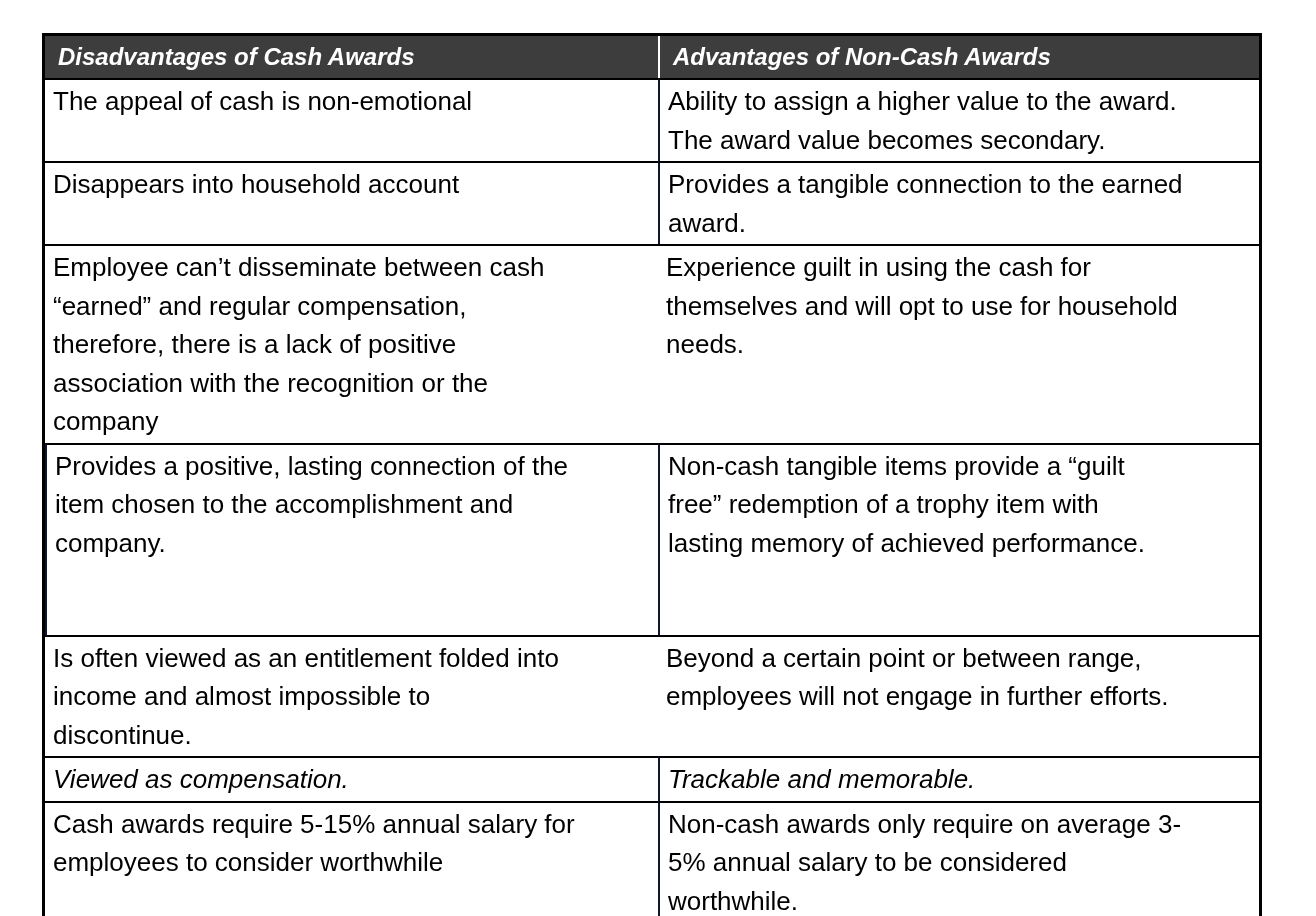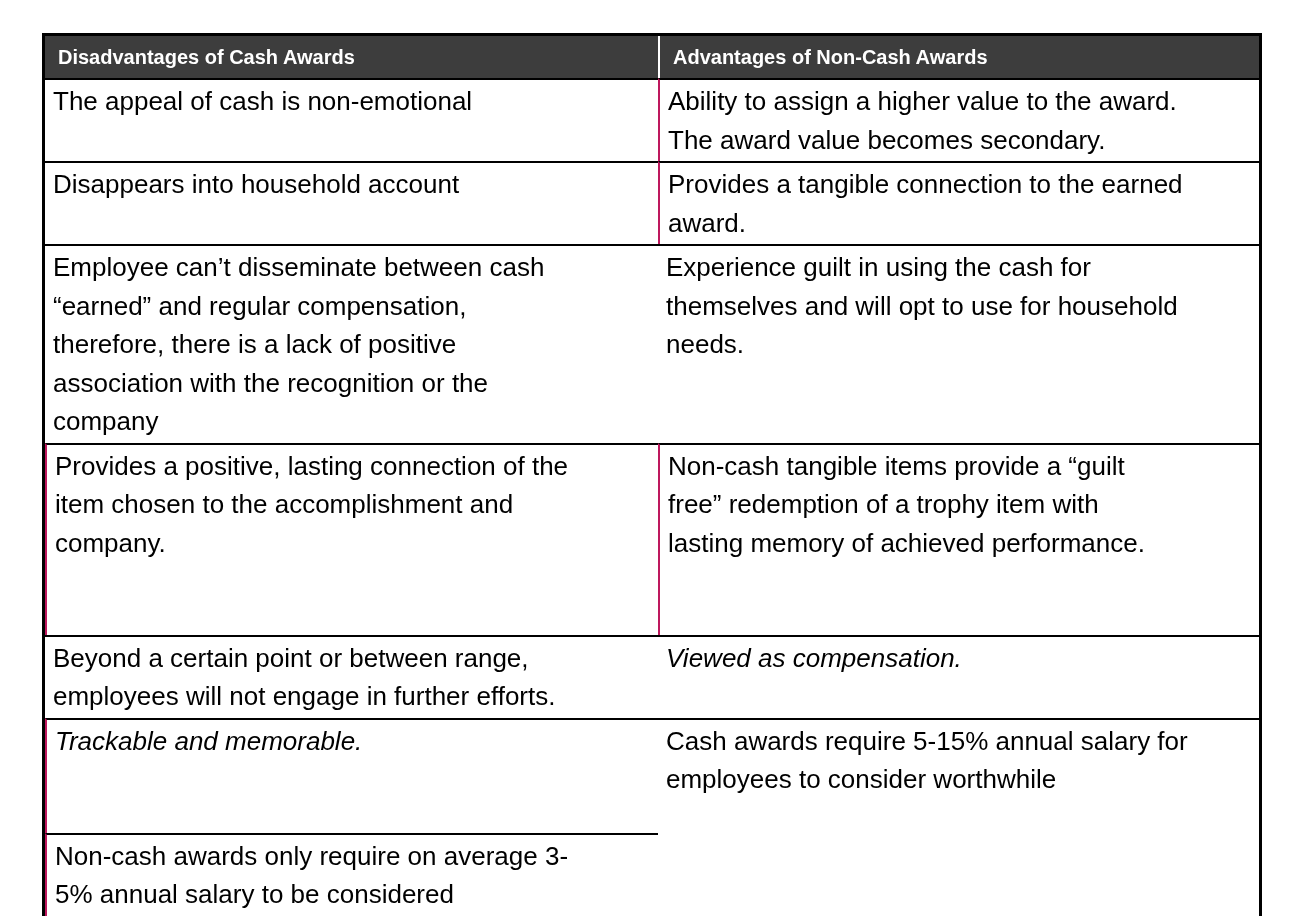--- a/index.html
+++ b/index.html
@@ -23,28 +23,29 @@
     font-size: 26px;
     line-height: 38.5px;
     color: #000000;
     white-space: pre-line;
     overflow: hidden;
   }
   .hcell {
     background: #3d3d3d;
     color: #ffffff;
     font-weight: bold;
-    font-size: 20px;
+    font-style: italic;
+    font-size: 24px;
     line-height: 36px;
     min-height: 42px;
     padding: 3px 10px 3px 13px;
     white-space: nowrap;
   }
   
-  .col2 { border-left: 2px solid #be185d; }
+  .col2 { border-left: 2px solid #0f172a; }
   .hcell.col2 { border-left: 2px solid #ffffff; }
   
   .rowline { border-top: 2px solid #000000; }
   
   .r1 { min-height: 77px; }
   .r2 { min-height: 79px; }
   .r3 { min-height: 192px; }
   .r4 { min-height: 116px; }
   .r5 { min-height: 116px; }
   .r6 { min-height: 78px; }
@@ -76,20 +77,23 @@
 themselves and will opt to use for household
 needs.</div>
 
   <div class="cell rowline col2 r3">Provides a positive, lasting connection of the
 item chosen to the accomplishment and
 company.</div>
   <div class="cell rowline col2 r4">Non-cash tangible items provide a “guilt
 free” redemption of a trophy item with
 lasting memory of achieved performance.</div>
 
+  <div class="cell rowline r5">Is often viewed as an entitlement folded into
+income and almost impossible to
+discontinue.</div>
 
   <div class="cell rowline r6">Beyond a certain point or between range,
 employees will not engage in further efforts.</div>
 
   <div class="cell rowline r7">Viewed as compensation.</div>
   <div class="cell rowline col2 r7">Trackable and memorable.</div>
 
   <div class="cell rowline r8">Cash awards require 5-15% annual salary for
 employees to consider worthwhile</div>
   <div class="cell rowline col2 r8">Non-cash awards only require on average 3-

